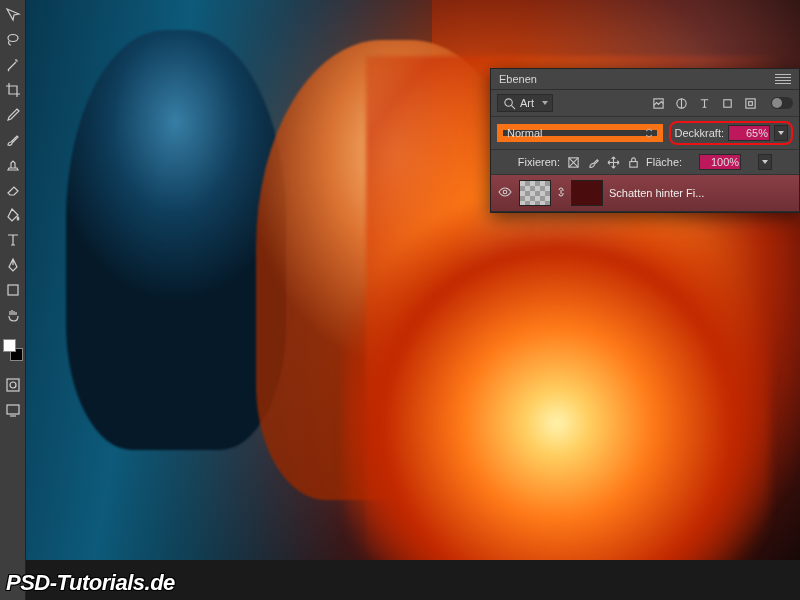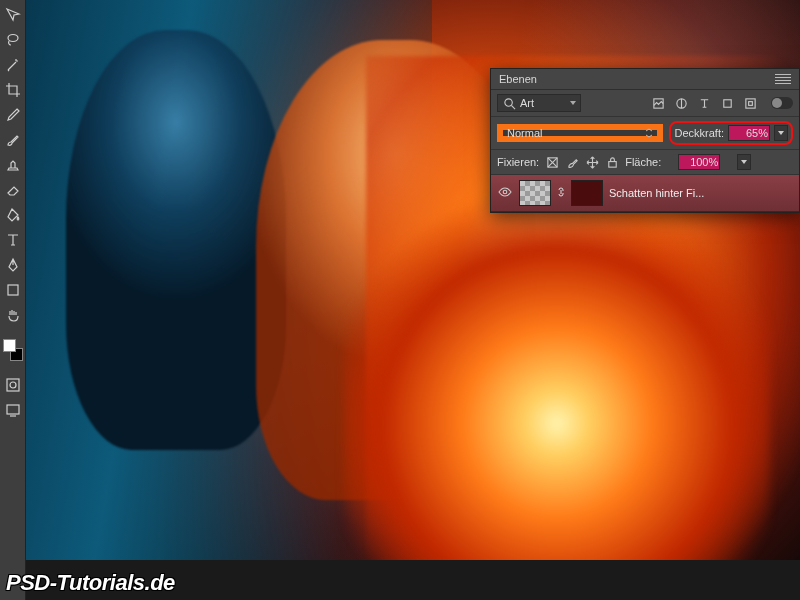--- a/index.html
+++ b/index.html
@@ -132,21 +132,21 @@
   .panel-tab .menubtn span { height: 1px; background: #bbb; }
 
   .panel-row {
     display: flex; align-items: center;
     padding: 4px 6px;
     gap: 6px;
     border-bottom: 1px solid #333;
   }
 
   .search-kind {
-    width: 84px; height: 18px;
+    width: 56px; height: 18px;
     background: #383838;
     border: 1px solid #2a2a2a;
     display: flex; align-items: center;
     padding: 0 4px;
     gap: 4px;
   }
 
   .filter-icons { display: flex; gap: 9px; margin-left: auto; }
   .pi { width: 14px; height: 14px; display: flex; align-items: center; justify-content: center; color:#c8c8c8; }
   .pi svg { width: 13px; height: 13px; fill:none; stroke:#c8c8c8; stroke-width:1.2; }
@@ -182,21 +182,21 @@
   }
   .dd-btn {
     width: 14px; height:16px;
     background:#383838; border:1px solid #2a2a2a;
     display:flex; align-items:center; justify-content:center;
   }
   .tri { width:0; height:0; border-left:3px solid transparent; border-right:3px solid transparent; border-top:4px solid #ccc; }
   .tri-s { width:0; height:0; border-left:3px solid transparent; border-right:3px solid transparent; border-top:4px solid #aaa; }
   .updown { display:flex; align-items:center; justify-content:center; }
 
-  .lock-row { justify-content: flex-start; }
+  .lock-row { justify-content: center; }
   .lock-icons { display:flex; gap:6px; align-items:center; }
   .fill-group { display:flex; align-items:center; gap:17px; }
 
   .layer-list { background:#3a3a3a; }
   .layer {
     display:flex; align-items:center; gap:6px;
     padding: 5px 6px;
     border-bottom:1px solid #2c2c2c;
   }
   .layer.selected {

